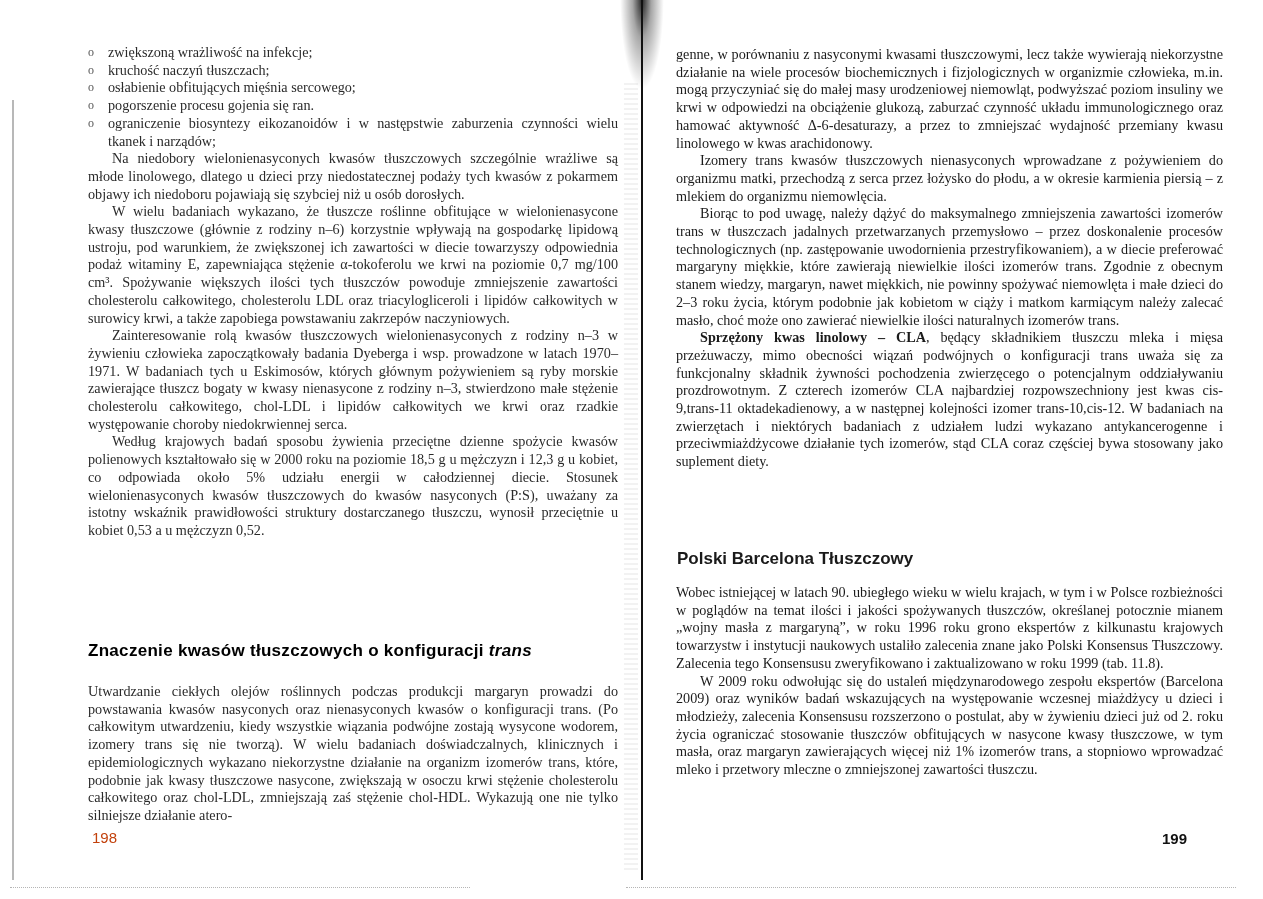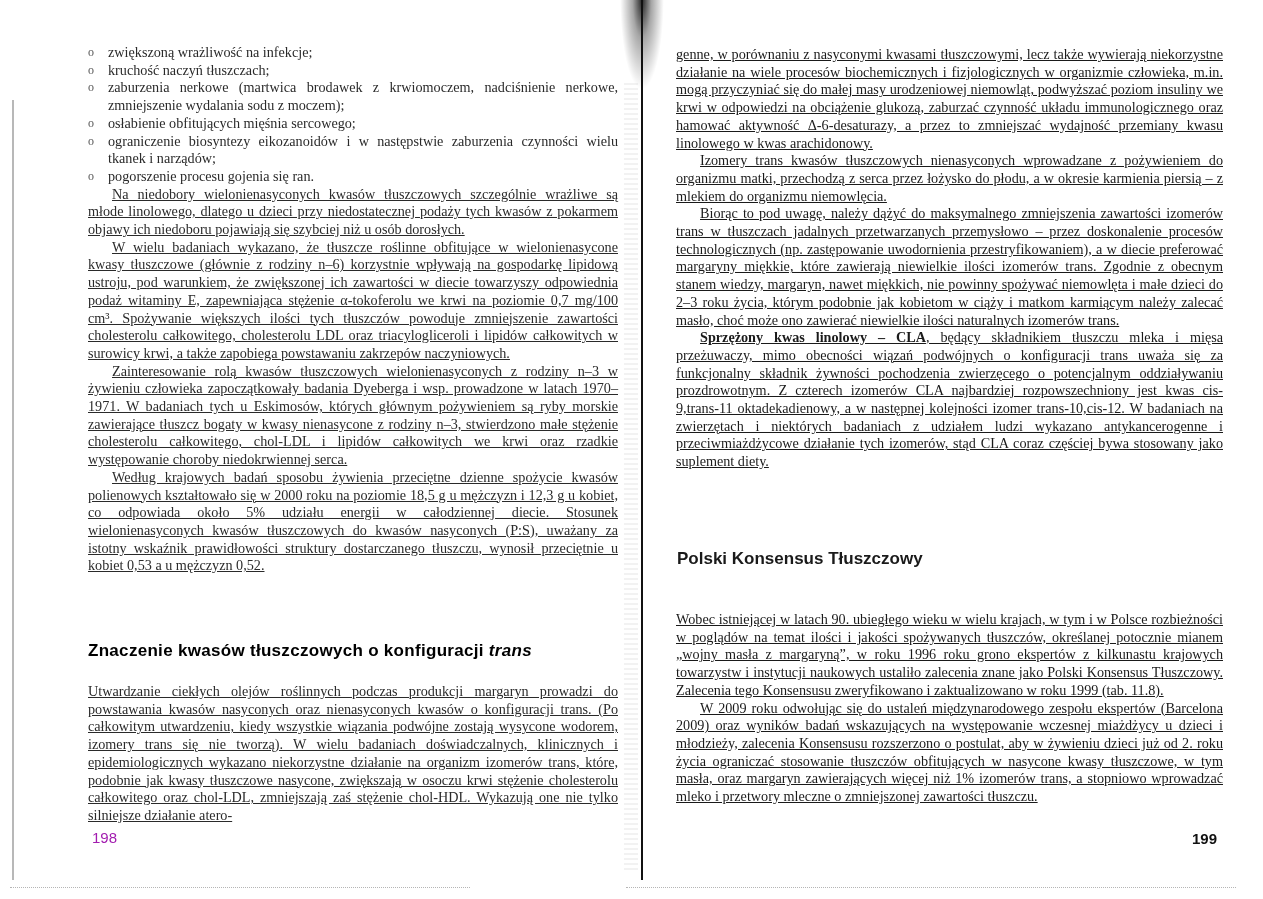--- a/index.html
+++ b/index.html
@@ -22,47 +22,46 @@
     background:repeating-linear-gradient(0deg, rgba(0,0,0,.05) 0 2px, transparent 2px 5px); }
 
   .text-block { position:absolute; font-size:14.2px; line-height:17.7px; text-align:justify; }
   .left-text { left:88px; width:530px; color:#2a2a2a; }
   .right-text { left:40px; width:547px; color:#1a1a1a; }
 
   ul.bullets { list-style:none; margin:0; padding:0; }
   ul.bullets li { position:relative; padding-left:20px; }
   ul.bullets li::before { content:"o"; position:absolute; left:0; top:0; font-size:12px; color:#555; }
 
-  p { margin:0;text-decoration:underline; }
+  p { margin:0; }
   p.indent { text-indent:24px; }
   .i { font-style:italic; }
   .b { font-weight:bold; }
 
   .heading { position:absolute; font-family:"Liberation Sans", "DejaVu Sans", sans-serif; font-weight:bold; font-size:17px; }
   .heading-left { left:88px; top:641px; color:#000000; letter-spacing:.3px; }
   .heading-right { left:41px; top:549px; color:#1a1a1a; }
 
   .page-number { position:absolute; font-family:"Liberation Sans", "DejaVu Sans", sans-serif; font-size:15px; }
-  .pn-left { left:92px; top:829px; color:#a21caf; }
-  .pn-right { left:556px; top:830px; font-weight:bold; color:#111; }
+  .pn-left { left:92px; top:829px; color:#c2410c; }
+  .pn-right { left:526px; top:830px; font-weight:bold; color:#111; }
 </style>
 </head>
 <body>
 
 <div class="page page-left">
   <div class="left-rule"></div>
 
   <div class="text-block left-text" style="top:44px;">
     <ul class="bullets">
       <li>zwiększoną wrażliwość na infekcje;</li>
       <li>kruchość naczyń tłuszczach;</li>
-      <li>zaburzenia nerkowe (martwica brodawek z krwiomoczem, nadciśnienie nerkowe, zmniejszenie wydalania sodu z moczem);</li>
       <li>osłabienie obfitujących mięśnia sercowego;</li>
+      <li>pogorszenie procesu gojenia się ran.</li>
       <li>ograniczenie biosyntezy eikozanoidów i w następstwie zaburzenia czynności wielu tkanek i narządów;</li>
-      <li>pogorszenie procesu gojenia się ran.</li>
     </ul>
     <p class="indent">Na niedobory wielonienasyconych kwasów tłuszczowych szczególnie wrażliwe są młode linolowego, dlatego u dzieci przy niedostatecznej podaży tych kwasów z pokarmem objawy ich niedoboru pojawiają się szybciej niż u osób dorosłych.</p>
     <p class="indent">W wielu badaniach wykazano, że tłuszcze roślinne obfitujące w wielonienasycone kwasy tłuszczowe (głównie z rodziny n–6) korzystnie wpływają na gospodarkę lipidową ustroju, pod warunkiem, że zwiększonej ich zawartości w diecie towarzyszy odpowiednia podaż witaminy E, zapewniająca stężenie α-tokoferolu we krwi na poziomie 0,7 mg/100 cm³. Spożywanie większych ilości tych tłuszczów powoduje zmniejszenie zawartości cholesterolu całkowitego, cholesterolu LDL oraz triacylogliceroli i lipidów całkowitych w surowicy krwi, a także zapobiega powstawaniu zakrzepów naczyniowych.</p>
     <p class="indent">Zainteresowanie rolą kwasów tłuszczowych wielonienasyconych z rodziny n–3 w żywieniu człowieka zapoczątkowały badania Dyeberga i wsp. prowadzone w latach 1970–1971. W badaniach tych u Eskimosów, których głównym pożywieniem są ryby morskie zawierające tłuszcz bogaty w kwasy nienasycone z rodziny n–3, stwierdzono małe stężenie cholesterolu całkowitego, chol-LDL i lipidów całkowitych we krwi oraz rzadkie występowanie choroby niedokrwiennej serca.</p>
     <p class="indent">Według krajowych badań sposobu żywienia przeciętne dzienne spożycie kwasów polienowych kształtowało się w 2000 roku na poziomie 18,5 g u mężczyzn i 12,3 g u kobiet, co odpowiada około 5% udziału energii w całodziennej diecie. Stosunek wielonienasyconych kwasów tłuszczowych do kwasów nasyconych (P:S), uważany za istotny wskaźnik prawidłowości struktury dostarczanego tłuszczu, wynosił przeciętnie u kobiet 0,53 a u mężczyzn 0,52.</p>
   </div>
 
   <div class="heading heading-left">
     <span>Znaczenie kwasów tłuszczowych o konfiguracji </span><span class="i">trans</span>
   </div>
@@ -82,22 +81,22 @@
 </div>
 
 <div class="page page-right">
   <div class="text-block right-text" style="top:46px;">
     <p>genne, w porównaniu z nasyconymi kwasami tłuszczowymi, lecz także wywierają niekorzystne działanie na wiele procesów biochemicznych i fizjologicznych w organizmie człowieka, m.in. mogą przyczyniać się do małej masy urodzeniowej niemowląt, podwyższać poziom insuliny we krwi w odpowiedzi na obciążenie glukozą, zaburzać czynność układu immunologicznego oraz hamować aktywność Δ-6-desaturazy, a przez to zmniejszać wydajność przemiany kwasu linolowego w kwas arachidonowy.</p>
     <p class="indent">Izomery trans kwasów tłuszczowych nienasyconych wprowadzane z pożywieniem do organizmu matki, przechodzą z serca przez łożysko do płodu, a w okresie karmienia piersią – z mlekiem do organizmu niemowlęcia.</p>
     <p class="indent">Biorąc to pod uwagę, należy dążyć do maksymalnego zmniejszenia zawartości izomerów trans w tłuszczach jadalnych przetwarzanych przemysłowo – przez doskonalenie procesów technologicznych (np. zastępowanie uwodornienia przestryfikowaniem), a w diecie preferować margaryny miękkie, które zawierają niewielkie ilości izomerów trans. Zgodnie z obecnym stanem wiedzy, margaryn, nawet miękkich, nie powinny spożywać niemowlęta i małe dzieci do 2–3 roku życia, którym podobnie jak kobietom w ciąży i matkom karmiącym należy zalecać masło, choć może ono zawierać niewielkie ilości naturalnych izomerów trans.</p>
     <p class="indent"><span class="b">Sprzężony kwas linolowy – CLA</span><span>, będący składnikiem tłuszczu mleka i mięsa przeżuwaczy, mimo obecności wiązań podwójnych o konfiguracji trans uważa się za funkcjonalny składnik żywności pochodzenia zwierzęcego o potencjalnym oddziaływaniu prozdrowotnym. Z czterech izomerów CLA najbardziej rozpowszechniony jest kwas cis-9,trans-11 oktadekadienowy, a w następnej kolejności izomer trans-10,cis-12. W badaniach na zwierzętach i niektórych badaniach z udziałem ludzi wykazano antykancerogenne i przeciwmiażdżycowe działanie tych izomerów, stąd CLA coraz częściej bywa stosowany jako suplement diety.</span></p>
   </div>
 
-  <div class="heading heading-right">Polski Konsensus Tłuszczowy</div>
+  <div class="heading heading-right">Polski Barcelona Tłuszczowy</div>
 
-  <div class="text-block right-text" style="top:611px;">
+  <div class="text-block right-text" style="top:584px;">
     <p>Wobec istniejącej w latach 90. ubiegłego wieku w wielu krajach, w tym i w Polsce rozbieżności w poglądów na temat ilości i jakości spożywanych tłuszczów, określanej potocznie mianem „wojny masła z margaryną”, w roku 1996 roku grono ekspertów z kilkunastu krajowych towarzystw i instytucji naukowych ustaliło zalecenia znane jako Polski Konsensus Tłuszczowy. Zalecenia tego Konsensusu zweryfikowano i zaktualizowano w roku 1999 (tab. 11.8).</p>
     <p class="indent">W 2009 roku odwołując się do ustaleń międzynarodowego zespołu ekspertów (Barcelona 2009) oraz wyników badań wskazujących na występowanie wczesnej miażdżycy u dzieci i młodzieży, zalecenia Konsensusu rozszerzono o postulat, aby w żywieniu dzieci już od 2. roku życia ograniczać stosowanie tłuszczów obfitujących w nasycone kwasy tłuszczowe, w tym masła, oraz margaryn zawierających więcej niż 1% izomerów trans, a stopniowo wprowadzać mleko i przetwory mleczne o zmniejszonej zawartości tłuszczu.</p>
   </div>
 
   <div class="page-number pn-right">199</div>
   <div class="bottom-dots" style="left:-10px; width:610px;"></div>
 </div>
 
 </body></html>

